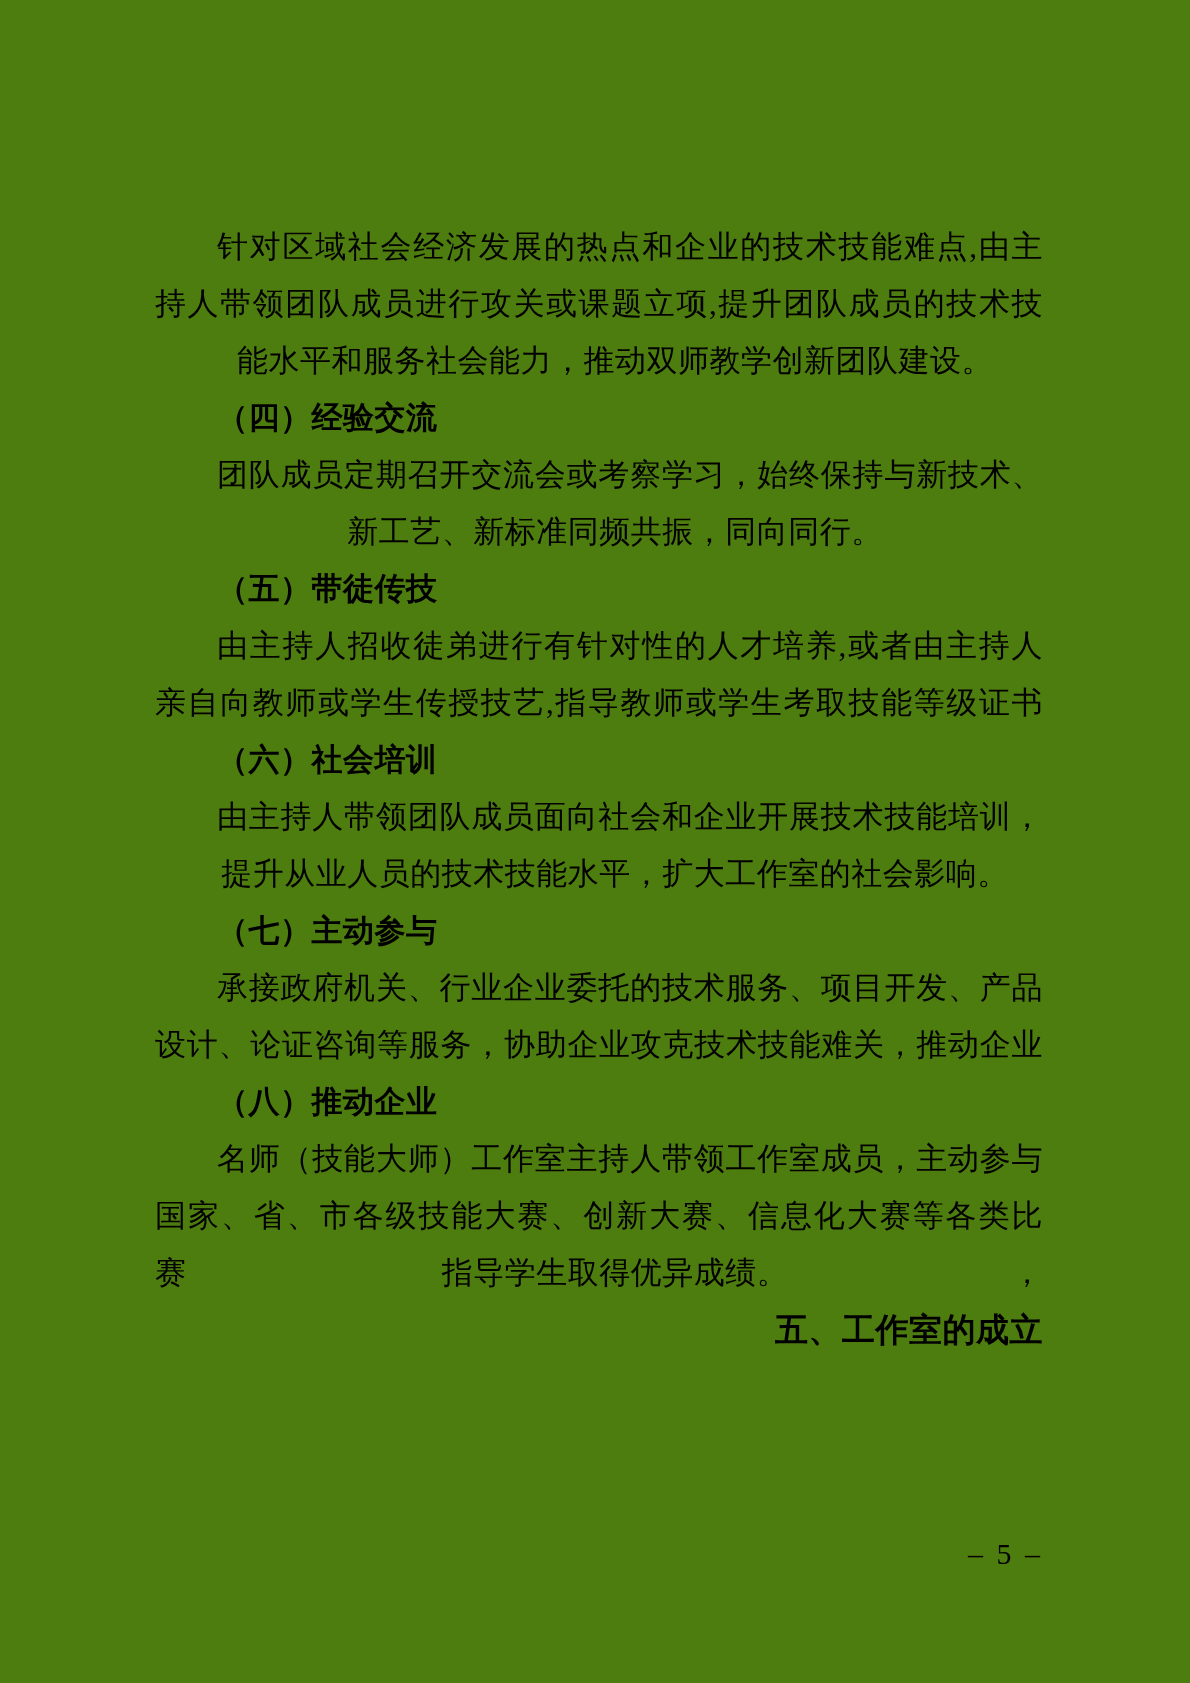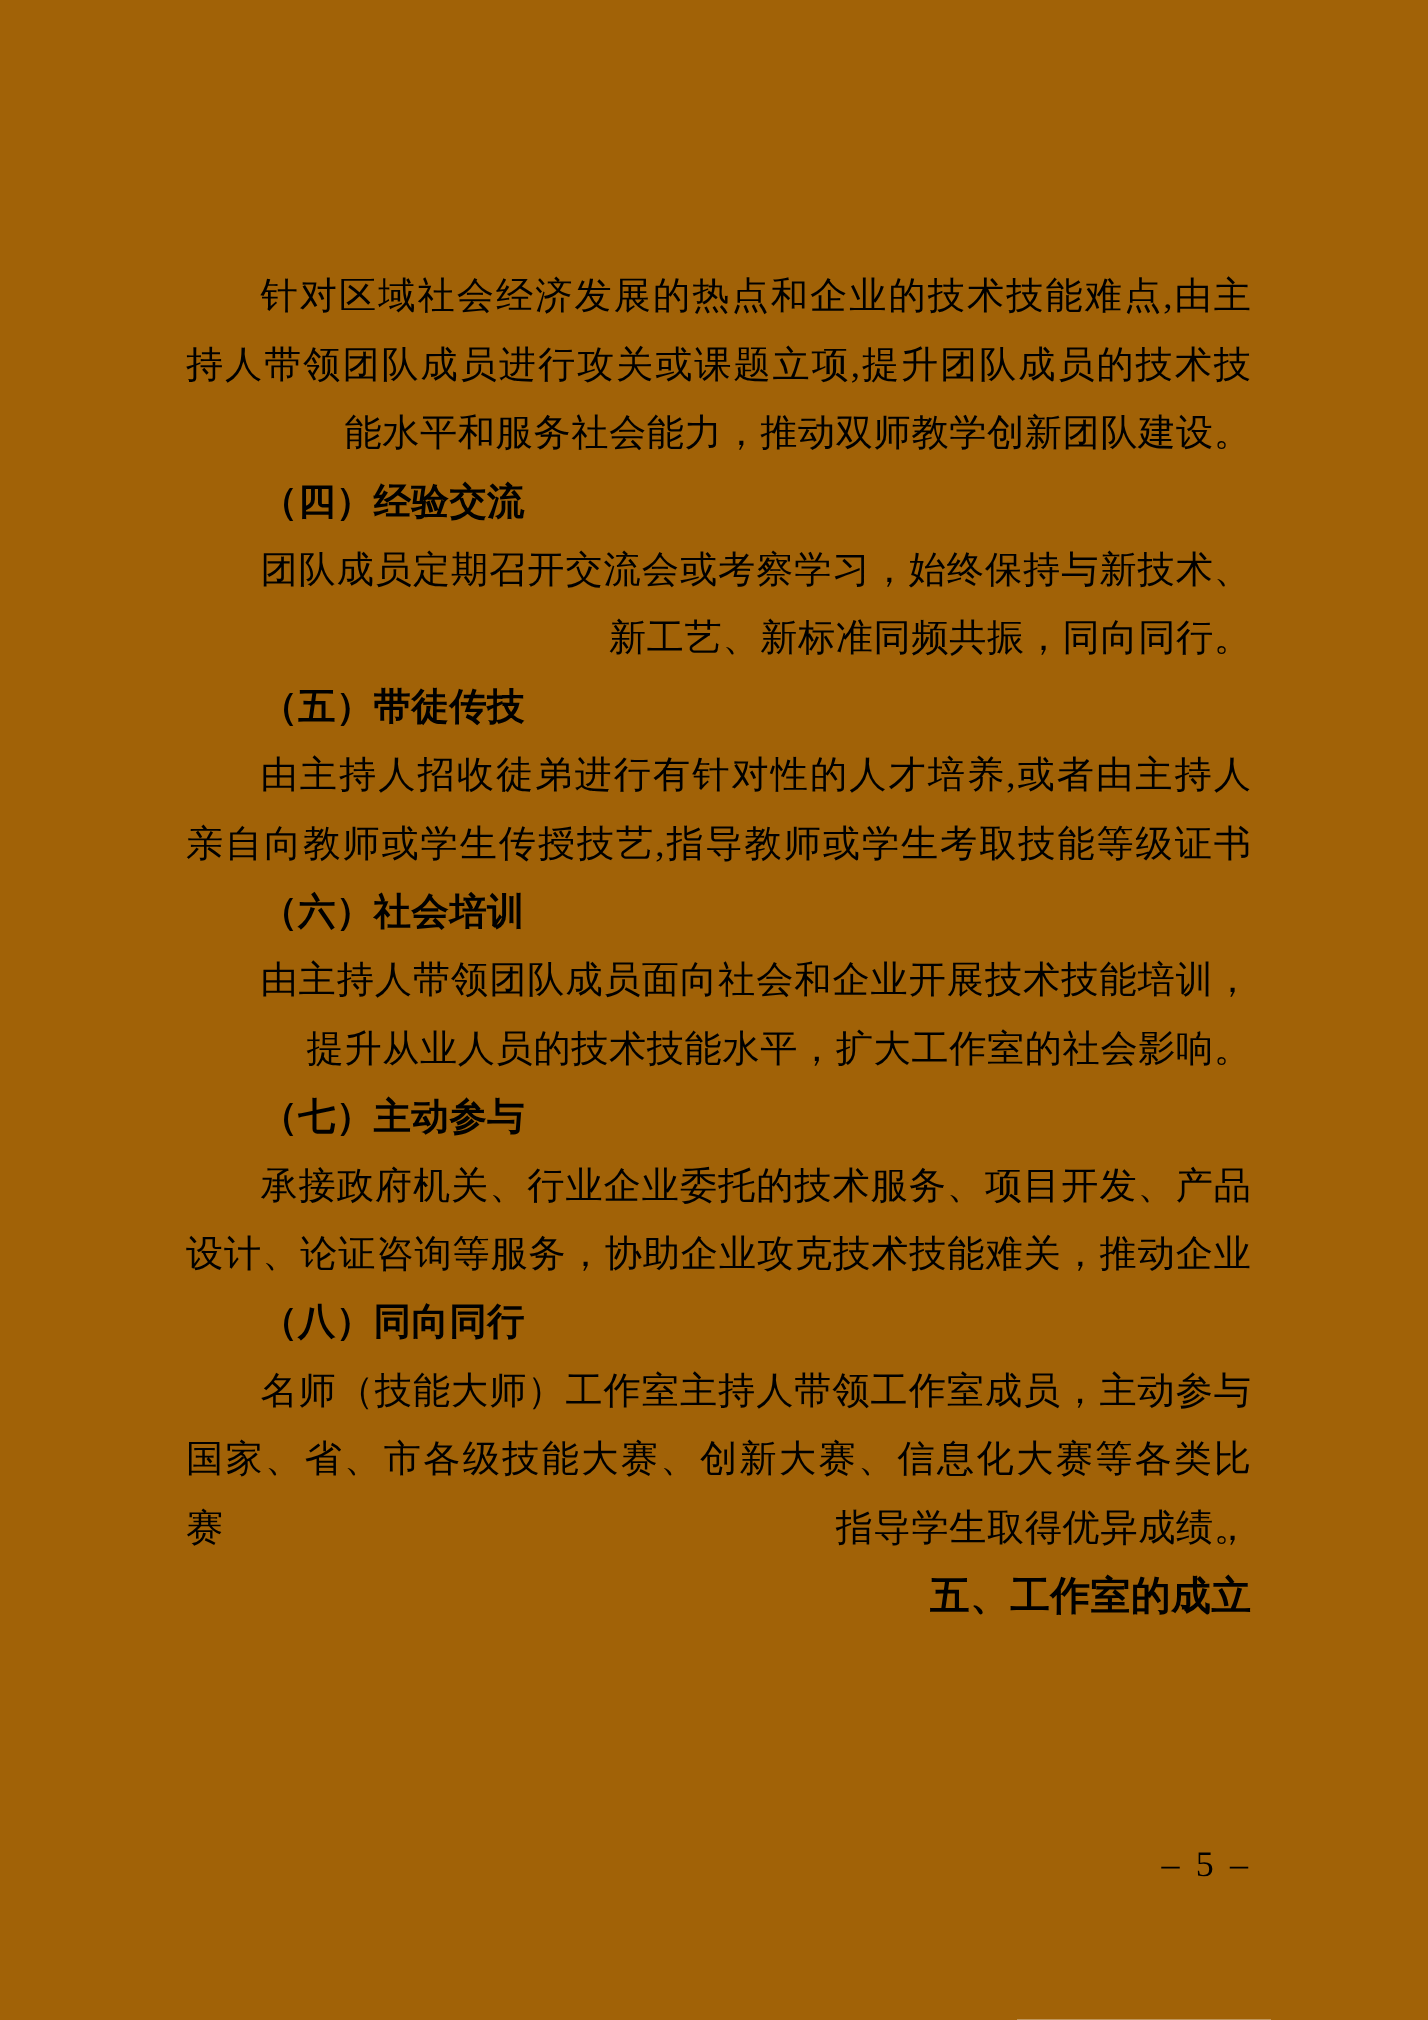--- a/index.html
+++ b/index.html
@@ -11,21 +11,21 @@
     width: 1190px;
     height: 1683px;
     position: relative;
     font-family: "Liberation Serif", serif;
     color: #000000;
     overflow: hidden;
   }
   .page {
     position: absolute;
     inset: 0;
-    background: #a16207;
+    background: #4d7c0f;
     text-decoration: underline;
   }
   .text-block {
     position: absolute;
     left: 155px;
     top: 218px;
     width: 888px;
   }
   .line {
     height: 57px;
@@ -39,21 +39,21 @@
     text-align: justify;
     text-align-last: justify;
     text-justify: inter-character;
   }
   .p-mid {
     text-align: justify;
     text-align-last: justify;
     text-justify: inter-character;
   }
   .p-last {
-    text-align: right;
+    text-align: center;
     margin-left: 32px;
   }
   .heading {
     text-indent: 62px;
     font-weight: bold;
   }
   .heading-final {
     text-indent: 62px;
     font-weight: bold;
     font-family: "Liberation Sans", sans-serif;
@@ -85,20 +85,20 @@
       <div class="line p-last">新工艺、新标准同频共振，同向同行。</div>
       <div class="line heading">（五）带徒传技</div>
       <div class="line p-first">由主持人招收徒弟进行有针对性的人才培养,或者由主持人</div>
       <div class="line p-mid">亲自向教师或学生传授技艺,指导教师或学生考取技能等级证书</div>
       <div class="line heading">（六）社会培训</div>
       <div class="line p-first">由主持人带领团队成员面向社会和企业开展技术技能培训，</div>
       <div class="line p-last">提升从业人员的技术技能水平，扩大工作室的社会影响。</div>
       <div class="line heading">（七）主动参与</div>
       <div class="line p-first">承接政府机关、行业企业委托的技术服务、项目开发、产品</div>
       <div class="line p-mid">设计、论证咨询等服务，协助企业攻克技术技能难关，推动企业</div>
-      <div class="line heading">（八）同向同行</div>
+      <div class="line heading">（八）推动企业</div>
       <div class="line p-first">名师（技能大师）工作室主持人带领工作室成员，主动参与</div>
       <div class="line p-mid">国家、省、市各级技能大赛、创新大赛、信息化大赛等各类比赛，</div>
       <div class="line p-last">指导学生取得优异成绩。</div>
       <div class="line heading-final">五、工作室的成立</div>
     </div>
   <div class="page-number">– 5 –</div>
 </div>
 
 </body></html>

